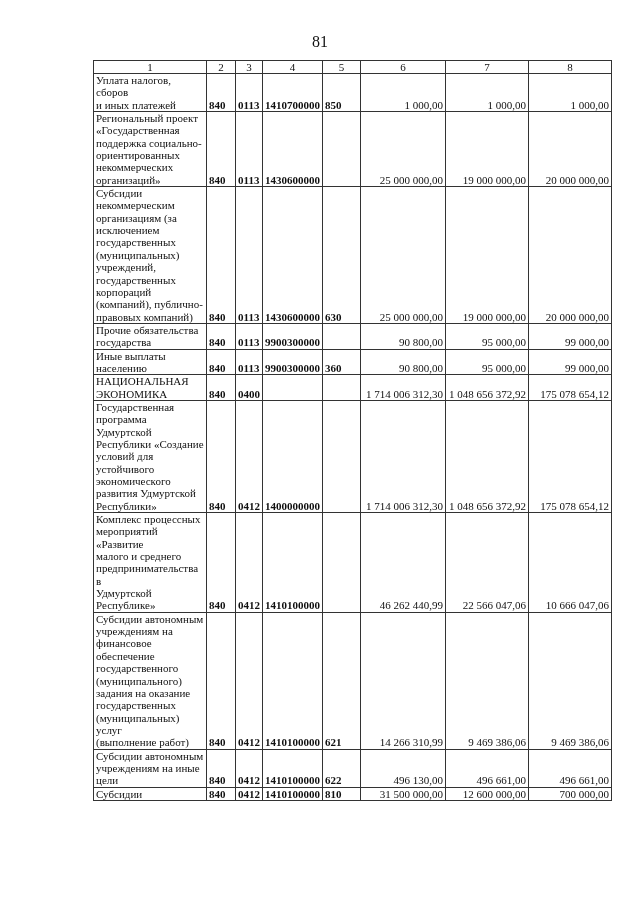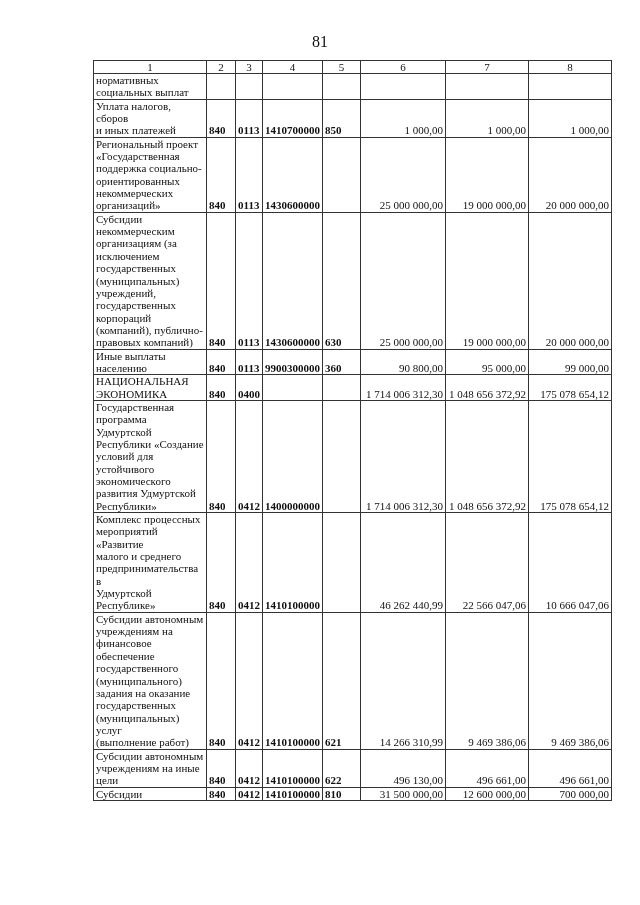--- a/index.html
+++ b/index.html
@@ -37,33 +37,20 @@
     <tr class="header">
       <td>1</td>
       <td>2</td>
       <td>3</td>
       <td>4</td>
       <td>5</td>
       <td>6</td>
       <td>7</td>
       <td>8</td>
     </tr>
-  <tr>
-        <td class="c1">
-          <span class="name">нормативных
-социальных выплат</span>
-        </td>
-        <td class="code"></td>
-        <td class="code"></td>
-        <td class="code"></td>
-        <td class="code"></td>
-        <td class="num"></td>
-        <td class="num"></td>
-        <td class="num"></td>
-      </tr>
       <tr>
         <td class="c1">
           <span class="name">Уплата налогов, сборов
 и иных платежей</span>
         </td>
         <td class="code">840</td>
         <td class="code">0113</td>
         <td class="code">1410700000</td>
         <td class="code">850</td>
         <td class="num">1 000,00</td>
@@ -104,20 +91,33 @@
         <td class="code">840</td>
         <td class="code">0113</td>
         <td class="code">1430600000</td>
         <td class="code">630</td>
         <td class="num">25 000 000,00</td>
         <td class="num">19 000 000,00</td>
         <td class="num">20 000 000,00</td>
       </tr>
       <tr>
         <td class="c1">
+          <span class="name">Прочие обязательства
+государства</span>
+        </td>
+        <td class="code">840</td>
+        <td class="code">0113</td>
+        <td class="code">9900300000</td>
+        <td class="code"></td>
+        <td class="num">90 800,00</td>
+        <td class="num">95 000,00</td>
+        <td class="num">99 000,00</td>
+      </tr>
+      <tr>
+        <td class="c1">
           <span class="name">Иные выплаты
 населению</span>
         </td>
         <td class="code">840</td>
         <td class="code">0113</td>
         <td class="code">9900300000</td>
         <td class="code">360</td>
         <td class="num">90 800,00</td>
         <td class="num">95 000,00</td>
         <td class="num">99 000,00</td>

